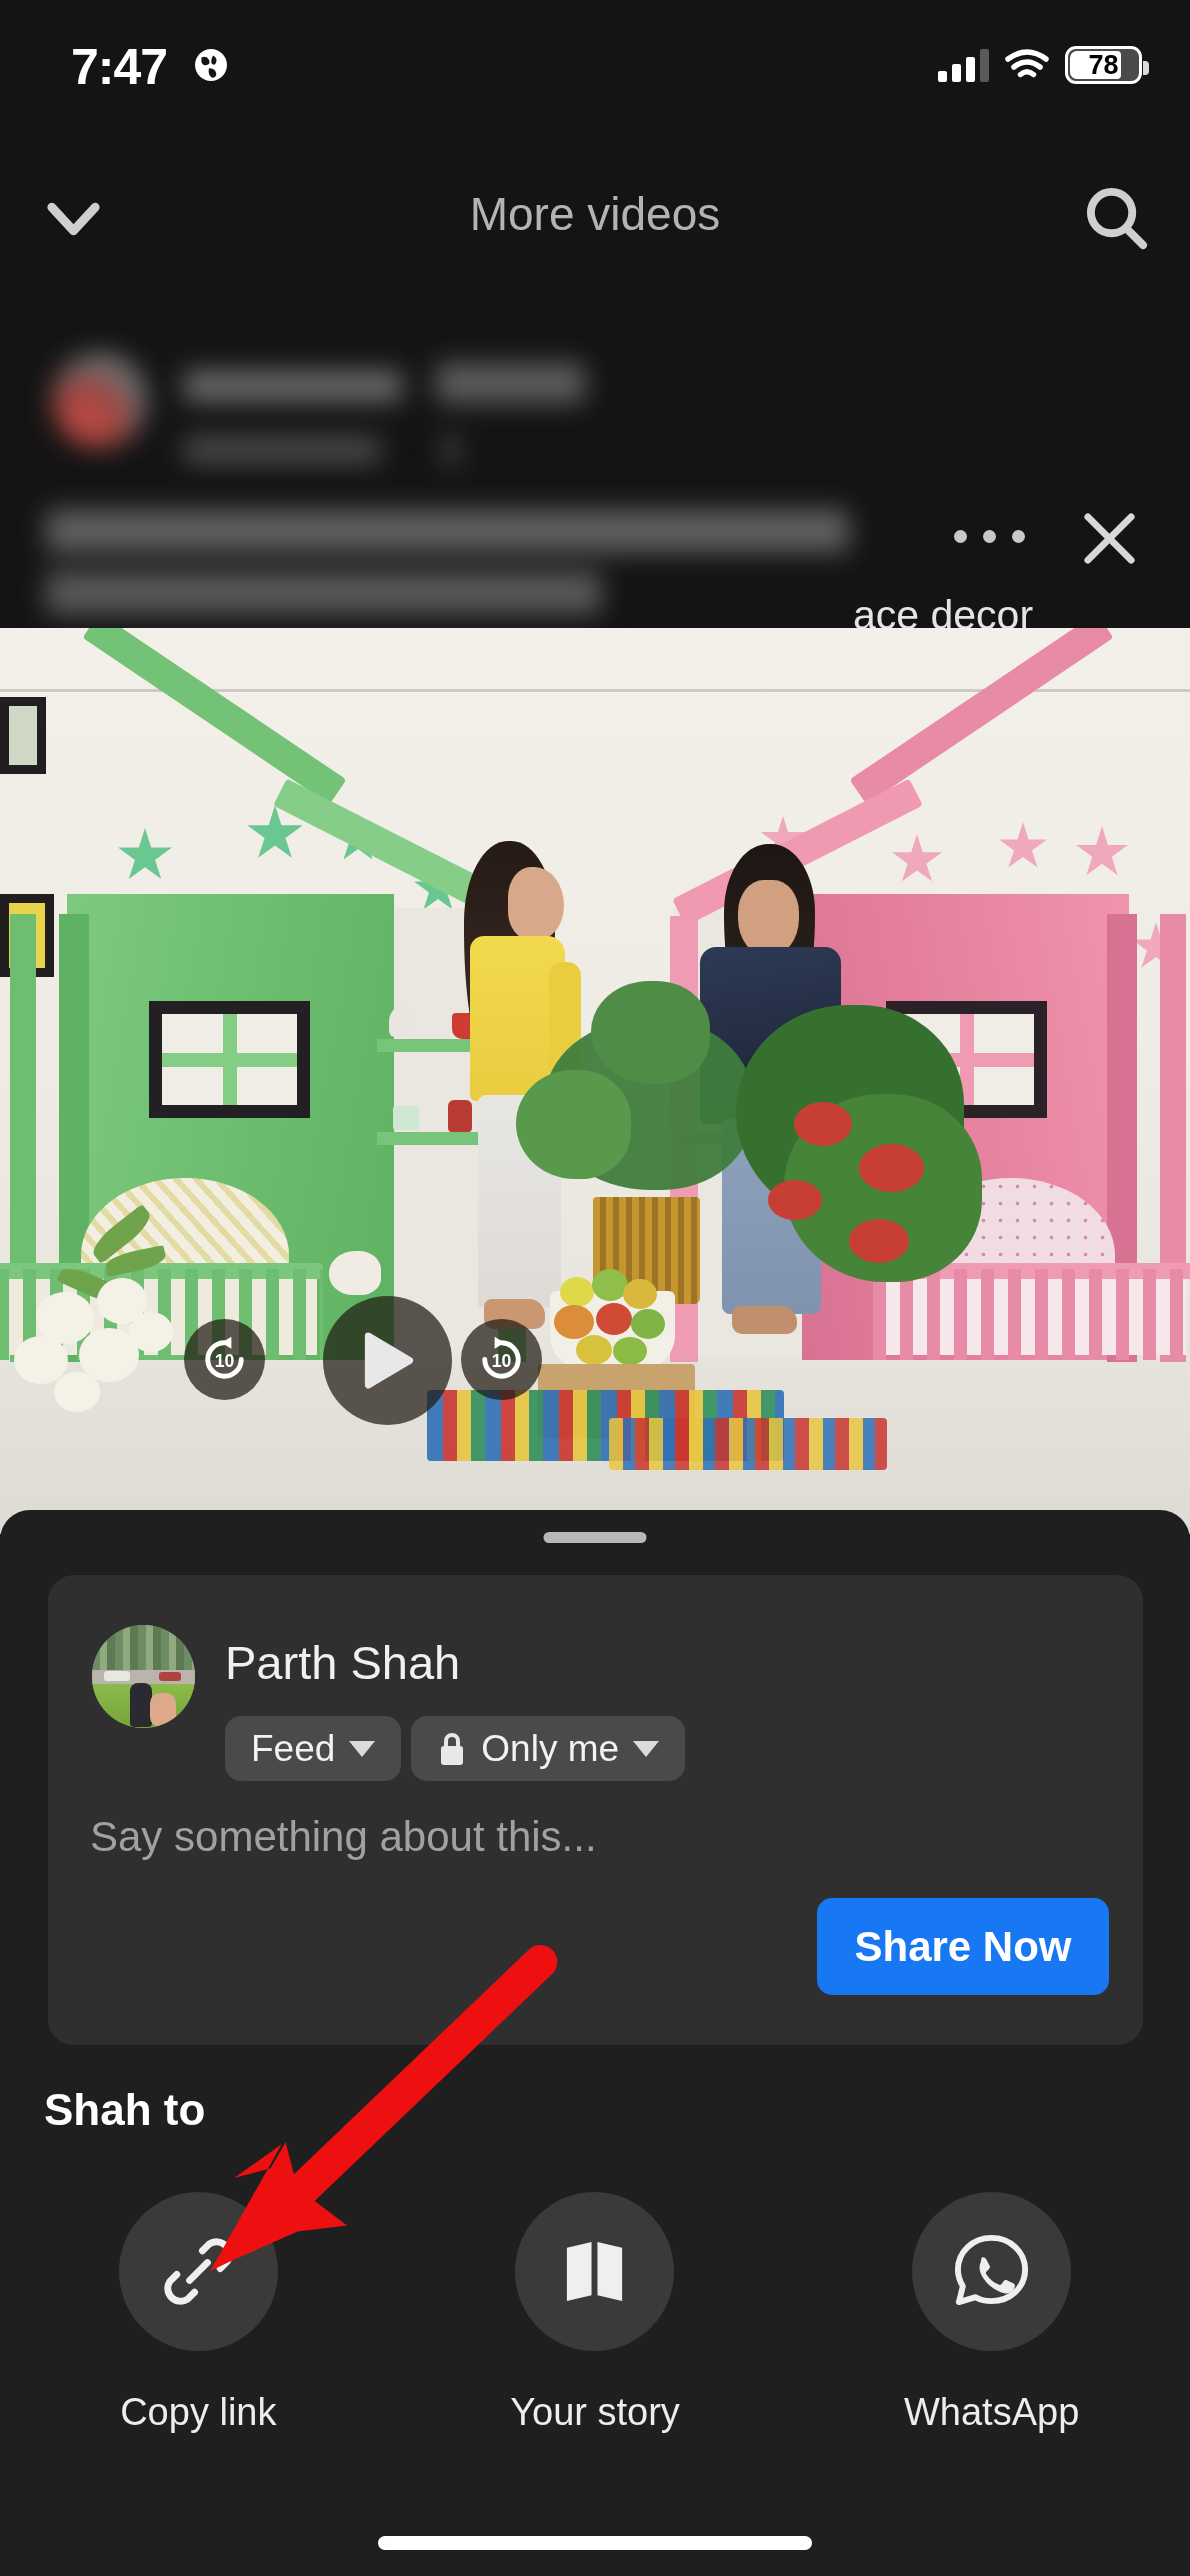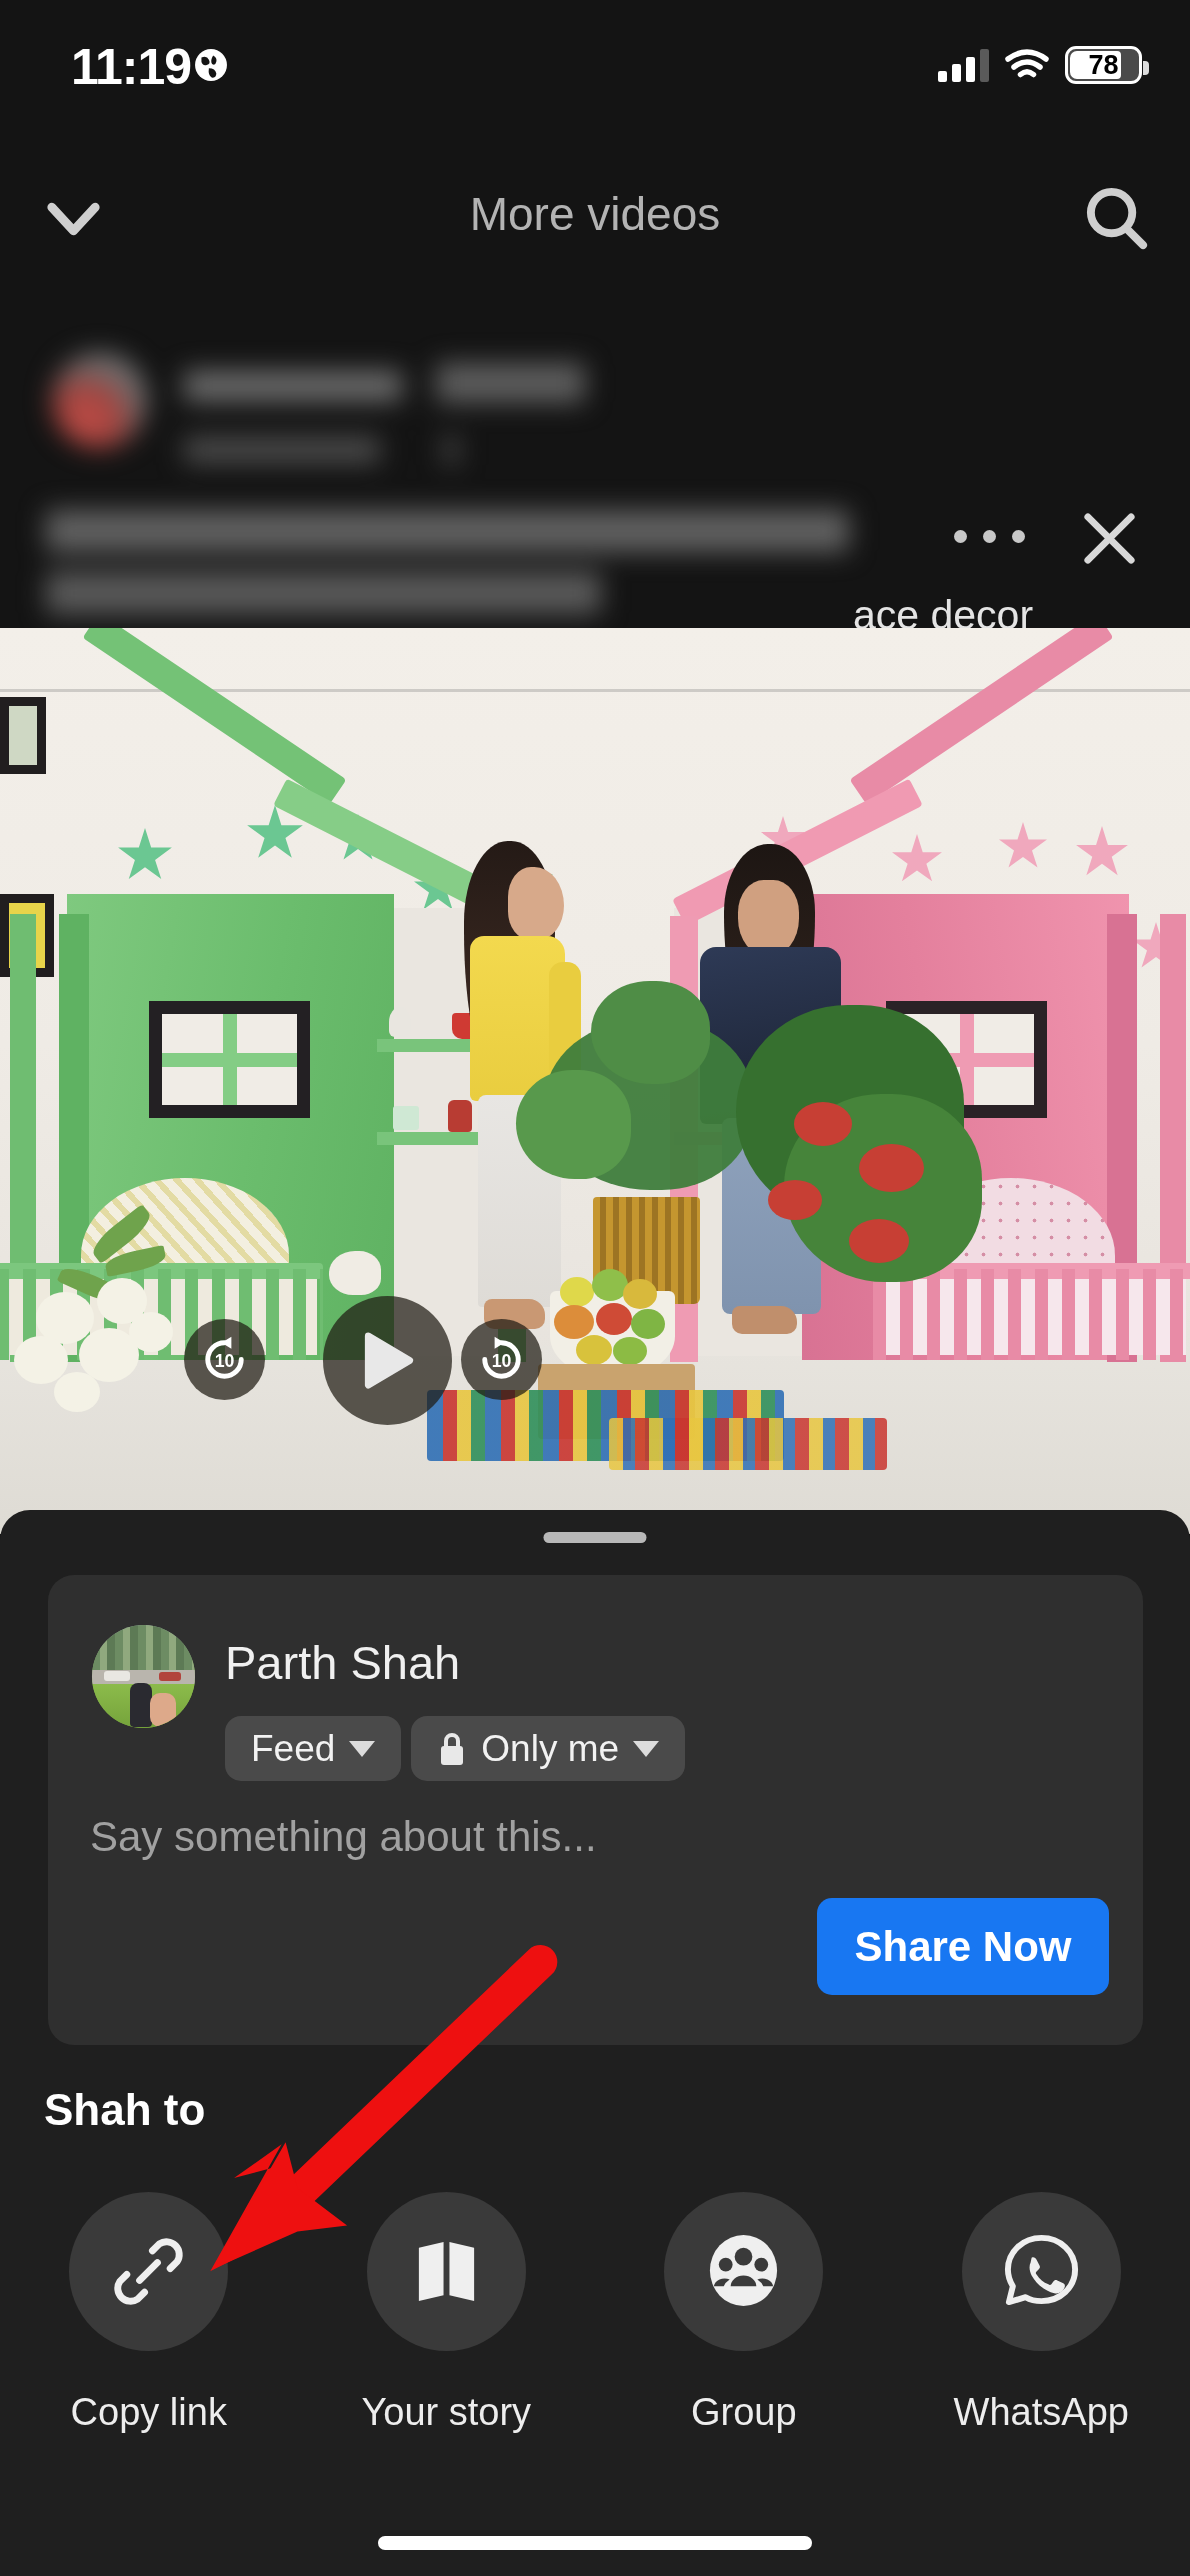--- a/index.html
+++ b/index.html
@@ -376,21 +376,21 @@
     position: absolute; left: 50%; transform: translateX(-50%); bottom: 26px;
     width: 434px; height: 14px; border-radius: 8px; background: #fff; cursor: pointer;
   }
 </style>
 </head>
 <body>
 
 <div id="screen">
 
   <div id="status-bar">
-    <div id="status-time">11:19</div>
+    <div id="status-time">7:47</div>
     <svg id="globe-icon" viewBox="0 0 32 32">
       <circle cx="16" cy="16" r="15" fill="#fff"></circle>
       <path d="M7 9 Q12 7 14 11 Q16 15 12 16 Q8 17 7 13 Z" fill="#141414"></path>
       <path d="M18 7 Q22 9 21 13 Q20 17 17 15 Q15 12 18 7 Z" fill="#141414"></path>
       <path d="M14 19 Q20 19 21 24 Q21 28 17 28 Q13 26 14 19 Z" fill="#141414"></path>
     </svg>
     <div id="status-right">
       <div class="sig-bars">
         <i></i>
           <i></i>
@@ -646,35 +646,20 @@
         <div class="target-circle">
           <svg width="71" height="75" viewBox="0 0 72 76">
             <path d="M33 8 L33 62 L8 68 L8 14 Z" fill="#efefef"></path>
             <path d="M39 8 L39 62 L64 68 L64 14 Z" fill="#efefef"></path>
           </svg>
         </div>
         <div class="target-label">Your story</div>
       </div>
 
 
-      <div class="target">
-        <div class="target-circle">
-          <svg width="81" height="81" viewBox="0 0 82 82">
-            <circle cx="41" cy="8" r="0" fill="#efefef"></circle>
-            <ellipse cx="41" cy="40" rx="34" ry="36" fill="#efefef"></ellipse>
-            <circle cx="41" cy="26" r="9" fill="#3a3a3a"></circle>
-            <circle cx="23" cy="34" r="7" fill="#3a3a3a"></circle>
-            <circle cx="59" cy="34" r="7" fill="#3a3a3a"></circle>
-            <path d="M28 56 a13 11 0 0 1 26 0 Z" fill="#3a3a3a"></path>
-            <path d="M11 56 a11 9 0 0 1 16 -7 a17 14 0 0 0 -6 7 Z" fill="#3a3a3a"></path>
-            <path d="M71 56 a11 9 0 0 0 -16 -7 a17 14 0 0 1 6 7 Z" fill="#3a3a3a"></path>
-          </svg>
-        </div>
-        <div class="target-label">Group</div>
-      </div>
 
       <div class="target">
         <div class="target-circle">
           <svg width="83" height="83" viewBox="0 0 84 84">
             <path d="M42 8 C23 8 8 22 8 40 c0 6 2 12 5 17 l-4 16 17 -5 c5 3 10 4 16 4 19 0 34 -14 34 -32 S61 8 42 8 Z" fill="none" stroke="#efefef" stroke-width="6" stroke-linejoin="round"></path>
             <path d="M32 28 c2 -1 4 0 5 2 l3 6 c1 2 0 3 -1 4 l-2 2 c-1 1 -1 2 0 3 c3 5 7 8 12 10 c1 1 2 1 3 0 l2 -3 c1 -1 2 -2 4 -1 l6 3 c2 1 2 3 1 5 c-2 4 -6 6 -10 5 c-9 -2 -18 -9 -23 -18 c-2 -4 -3 -9 -1 -13 Z" fill="#efefef"></path>
           </svg>
         </div>
         <div class="target-label">WhatsApp</div>
       </div>

